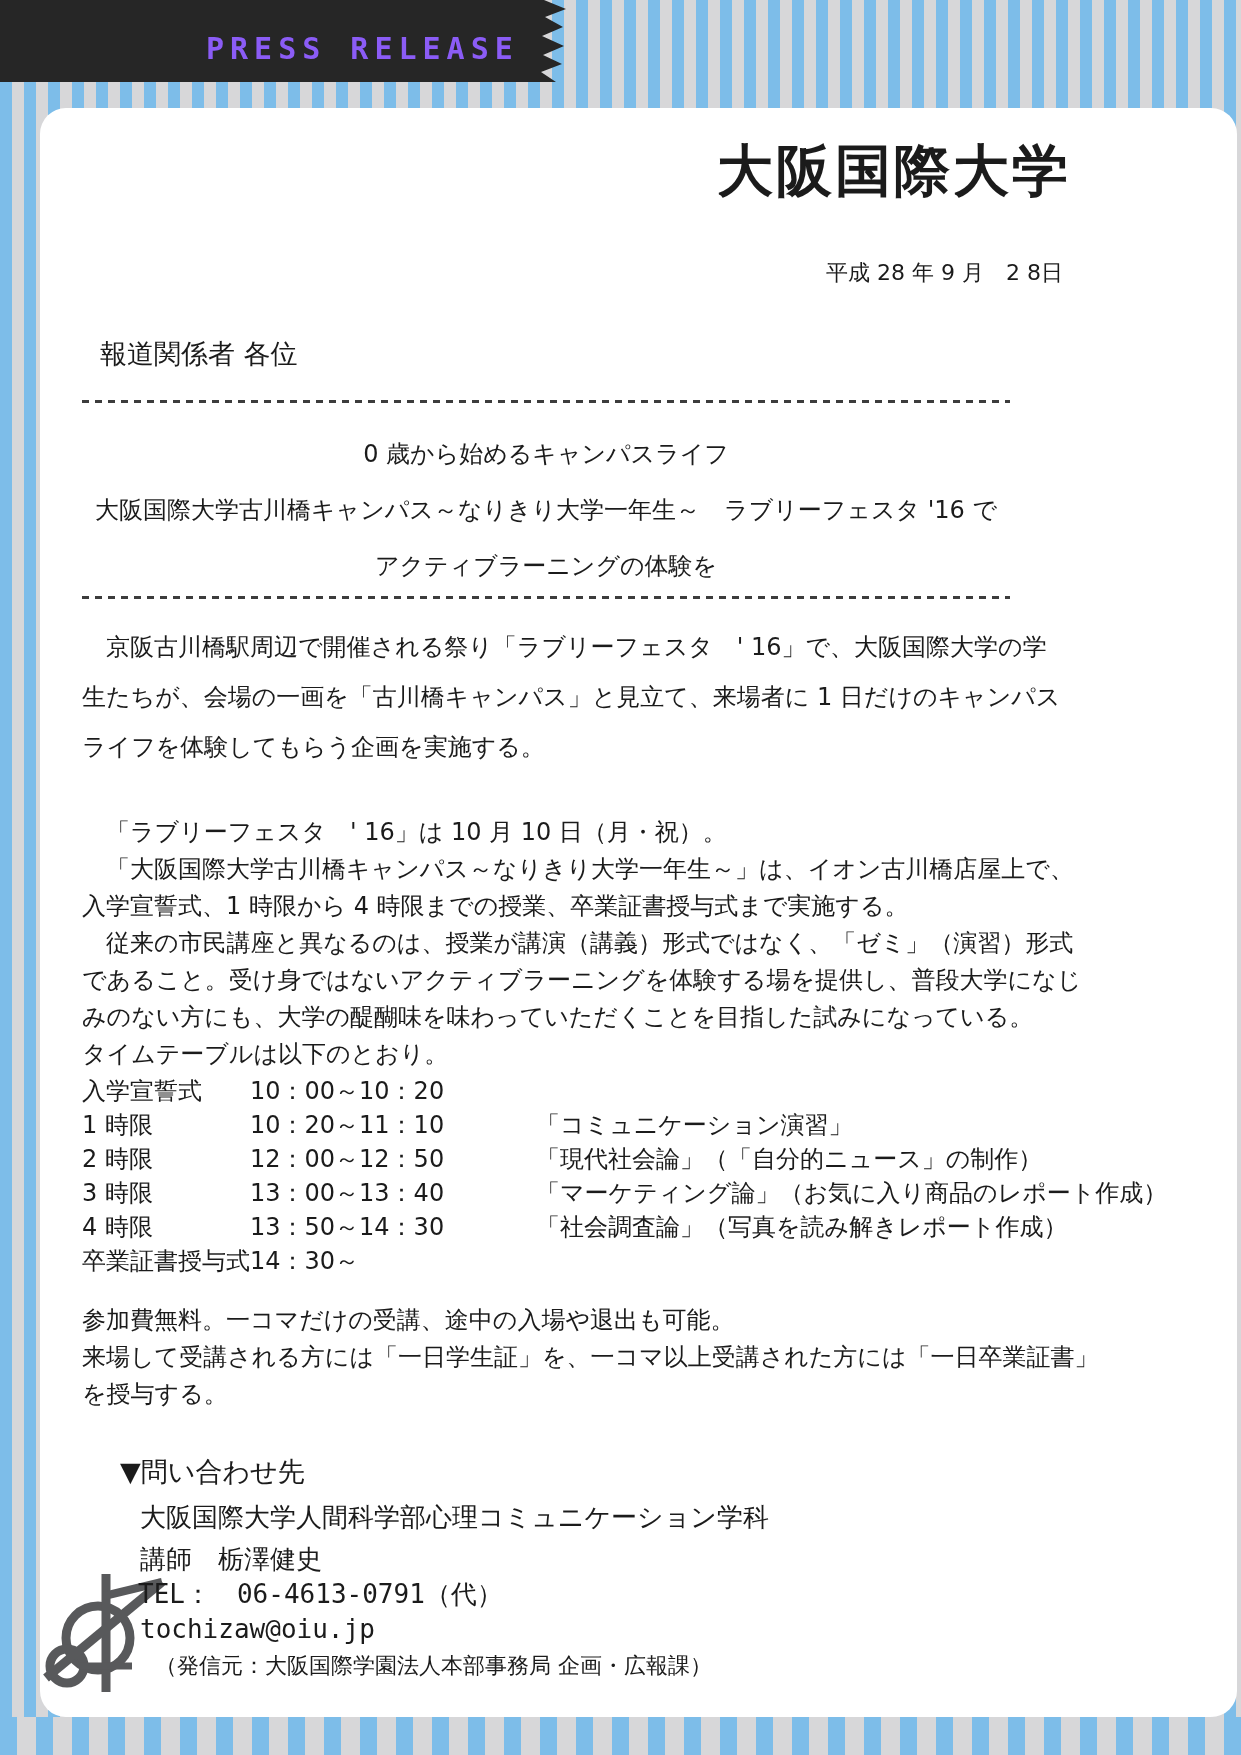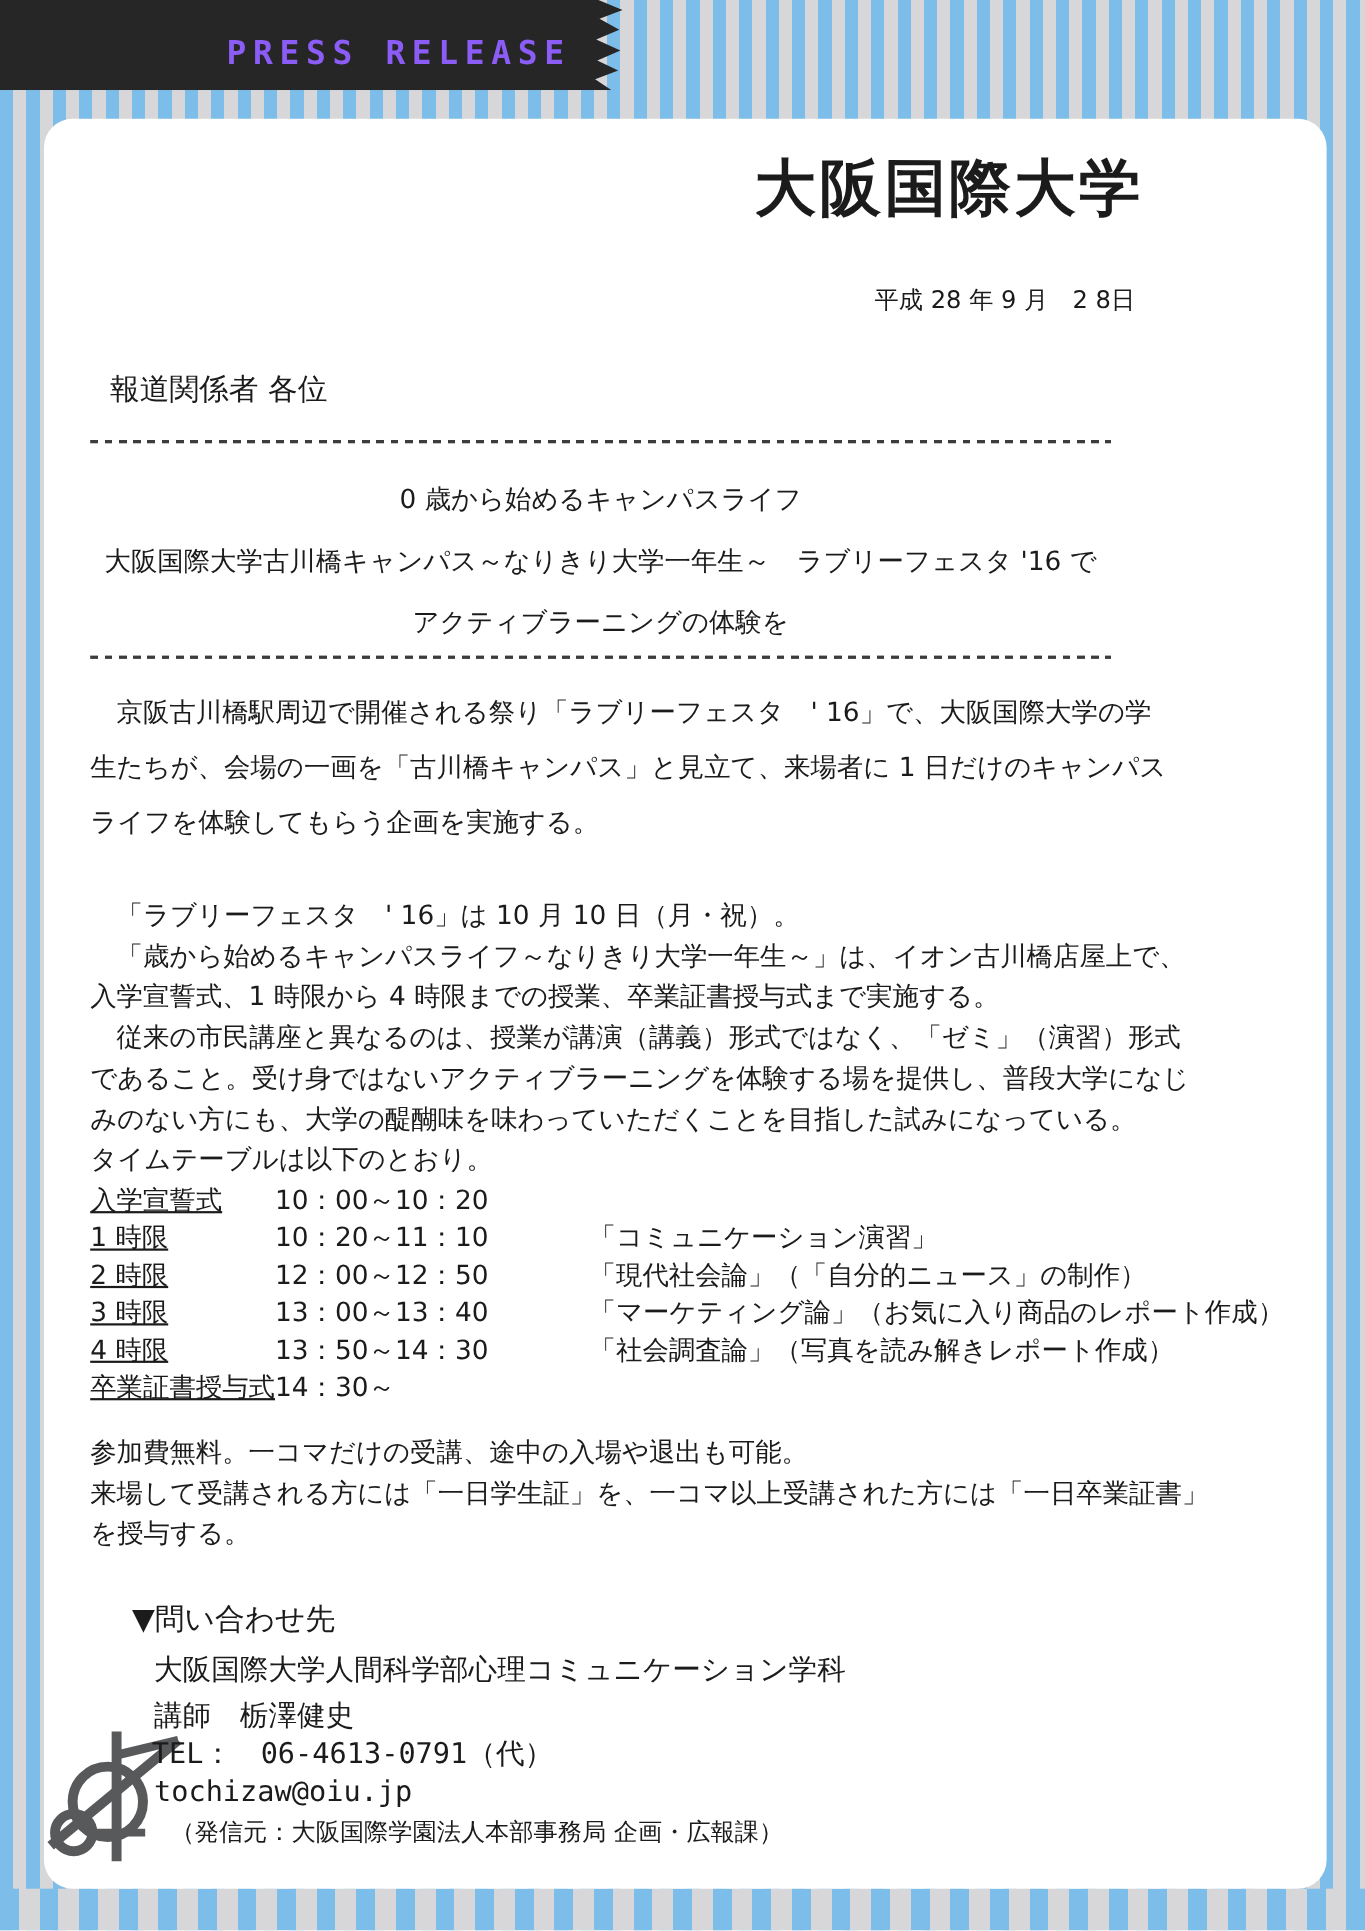--- a/index.html
+++ b/index.html
@@ -7,21 +7,21 @@
     position:relative; width:1241px; height:1755px; overflow:hidden;
     background: repeating-linear-gradient(90deg, #7dbde9 0 12px, #d7d7d9 12px 24px);
     font-family:"DejaVu Sans", sans-serif; color:#1b1b1b;
   }
   .bottom-band {
     position:absolute; left:0; bottom:0; width:100%; height:38px;
     background: repeating-linear-gradient(90deg, #7dbde9 0 17px, #d7d7d9 17px 36px);
   }
   .card {
     position:absolute; left:40px; top:108px; width:1166px; height:1609px;
-    background:#ffffff; border-radius:26px;
+    background:#ffffff; border-radius:26px;padding-left:31px;
   }
   .banner {
     position:absolute; left:0; top:0; width:566px; height:82px; background:#262626; z-index:4;
     clip-path: polygon(0 0,544px 0,566px 9px,545px 17px,563px 27px,542px 36px,564px 46px,543px 55px,562px 64px,541px 72px,556px 82px,0 82px);
   }
   .banner-label {
     position:absolute; left:206px; top:31px;
     font-family:"DejaVu Sans Mono", monospace; font-weight:bold; font-size:30px;
     letter-spacing:6px; color:#8b5cf6; white-space:nowrap;
   }
@@ -35,21 +35,21 @@
   }
   .dash-top { top:292px; }
   .dash-bottom { top:488px; }
   .title-block { position:absolute; left:42px; top:318px; width:928px; text-align:center; font-size:24px; line-height:56px; }
   .title-block div { white-space:nowrap; }
   .lead-block { position:absolute; left:42px; top:514px; font-size:24px; line-height:50px; }
   .lead-block div, .body-block div, .notes-block div { white-space:nowrap; }
   .body-block { position:absolute; left:42px; top:706px; font-size:24px; line-height:37px; }
   .timetable { position:absolute; left:42px; top:966px; font-size:24px; line-height:34px; }
   .tt-row { display:flex; white-space:nowrap; }
-  .tt-label { width:168px;text-decoration:underline; }
+  .tt-label { width:168px; }
   .tt-time { width:286px; }
   .notes-block { position:absolute; left:42px; top:1194px; font-size:24px; line-height:37px; }
   .contact-heading { top:1346px; left:80px; font-size:27px; z-index:2; }
   .contact-dept { top:1392px; left:100px; font-size:26px; z-index:2; }
   .contact-lecturer { top:1434px; left:100px; font-size:26px; z-index:2; }
   .contact-tel { top:1469px; left:98px; font-size:26px; font-family:"DejaVu Sans Mono", monospace; z-index:2; }
   .contact-email { top:1506px; left:100px; font-size:26px; font-family:"DejaVu Sans Mono", monospace; z-index:2; }
   .contact-sender { top:1543px; left:115px; font-size:22px; z-index:2; }
   .logo-mark { position:absolute; left:-4px; top:1452px; z-index:1; }
 </style>
@@ -81,21 +81,21 @@
     <div class="dashed dash-bottom"></div>
 
     <div class="lead-block">
       <div>　京阪古川橋駅周辺で開催される祭り「ラブリーフェスタ　' 16」で、大阪国際大学の学</div>
       <div>生たちが、会場の一画を「古川橋キャンパス」と見立て、来場者に 1 日だけのキャンパス</div>
       <div>ライフを体験してもらう企画を実施する。</div>
     </div>
 
     <div class="body-block">
       <div>　「ラブリーフェスタ　' 16」は 10 月 10 日（月・祝）。</div>
-      <div>　「歳から始めるキャンパスライフ～なりきり大学一年生～」は、イオン古川橋店屋上で、</div>
+      <div>　「大阪国際大学古川橋キャンパス～なりきり大学一年生～」は、イオン古川橋店屋上で、</div>
       <div>入学宣誓式、1 時限から 4 時限までの授業、卒業証書授与式まで実施する。</div>
       <div>　従来の市民講座と異なるのは、授業が講演（講義）形式ではなく、「ゼミ」（演習）形式</div>
       <div>であること。受け身ではないアクティブラーニングを体験する場を提供し、普段大学になじ</div>
       <div>みのない方にも、大学の醍醐味を味わっていただくことを目指した試みになっている。</div>
       <div>タイムテーブルは以下のとおり。</div>
     </div>
 
     <div class="timetable">
       <div class="tt-row">
         <span class="tt-label">入学宣誓式</span>

